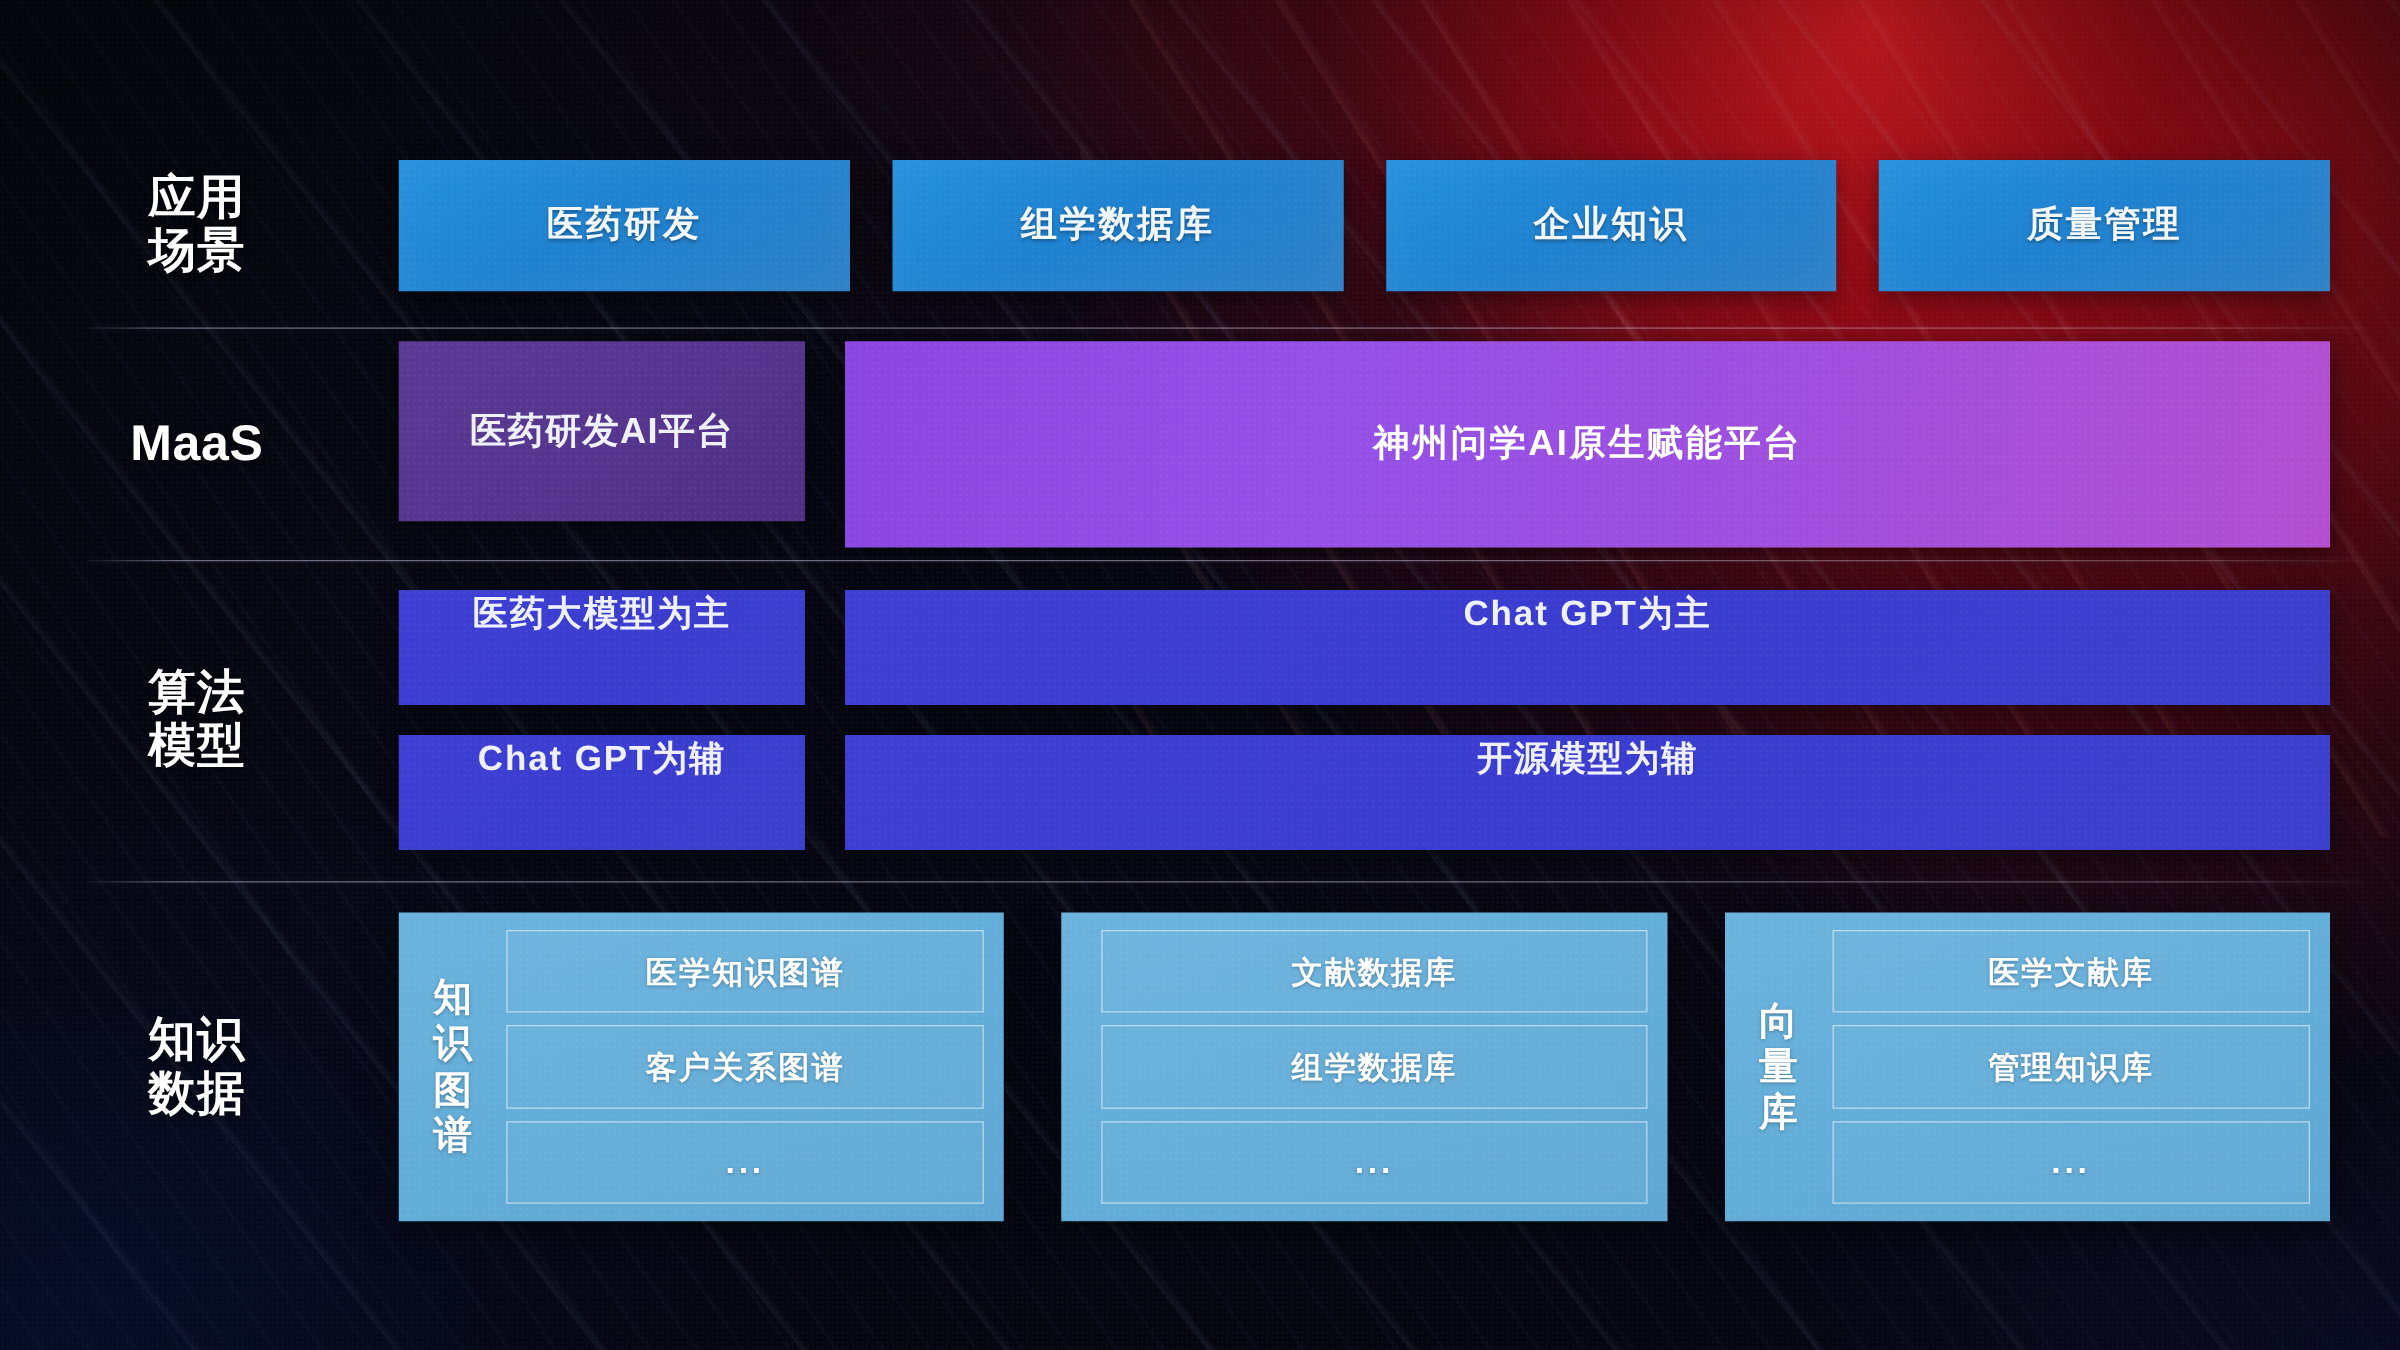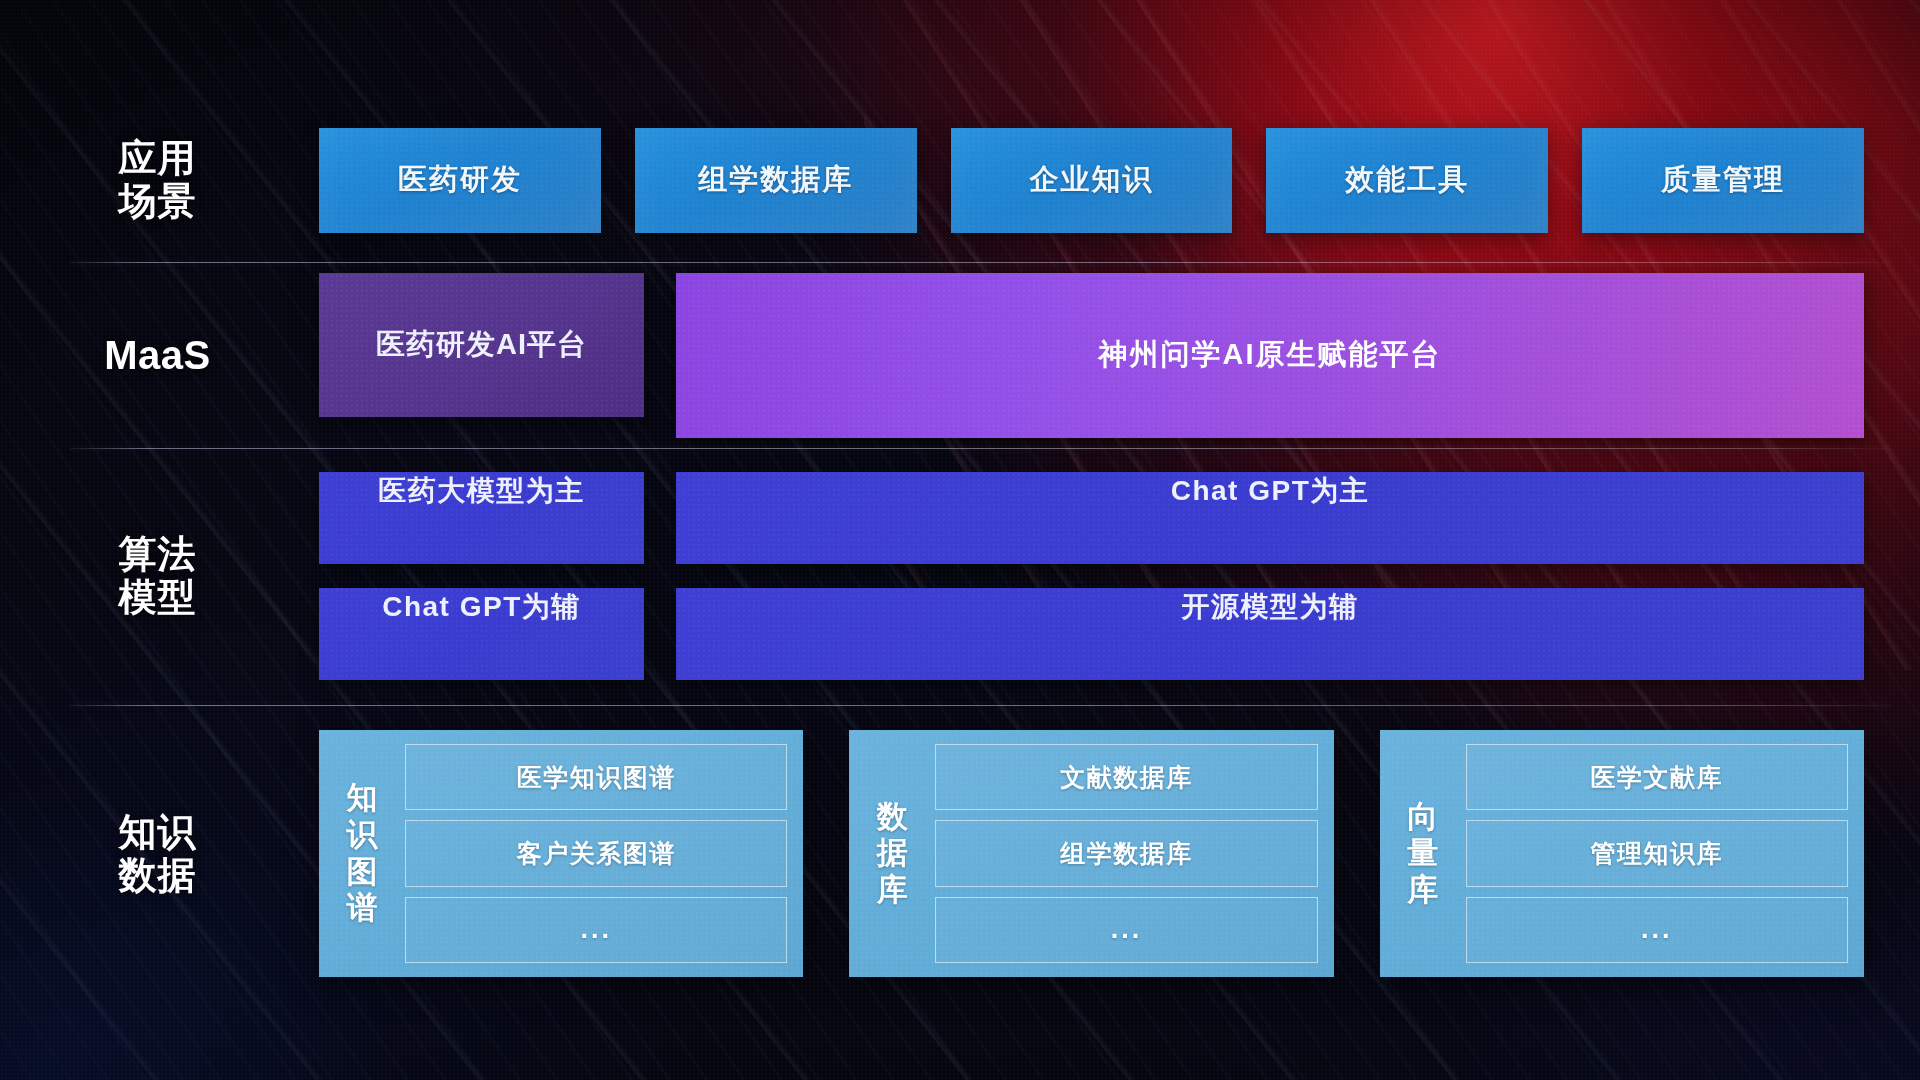--- a/index.html
+++ b/index.html
@@ -246,23 +246,20 @@
         <div class="app-card" style="flex:1 1 0;">
           <span>医药研发</span>
         </div>
         <div class="app-card" style="flex:1 1 0;">
           <span>组学数据库</span>
         </div>
         <div class="app-card" style="flex:1 1 0;">
           <span>企业知识</span>
         </div>
         <div class="app-card" style="flex:1 1 0;">
-          <span>效能工具</span>
-        </div>
-        <div class="app-card" style="flex:1 1 0;">
           <span>质量管理</span>
         </div>
       </div>
     </div>
 
     <div class="divider" style="top:262px;"></div>
 
     <div class="row" style="left:70px; top:290px; width:1822px; height:130px;">
       <div class="row-label label-en">MaaS</div>
       <div class="row-body" style="gap:32px; padding-left:74px; padding-right:28px;">
@@ -310,21 +307,20 @@
         <div class="kd-panel" style="flex:1 1 0;">
           <div class="kd-title">知识图谱</div>
           <div class="kd-items">
             <div class="kd-item">医学知识图谱</div>
             <div class="kd-item">客户关系图谱</div>
             <div class="kd-item dots">...</div>
           </div>
         </div>
 
         <div class="kd-panel" style="flex:1 1 0;">
-          <div class="kd-title">数据库</div>
           <div class="kd-items">
             <div class="kd-item">文献数据库</div>
             <div class="kd-item">组学数据库</div>
             <div class="kd-item dots">...</div>
           </div>
         </div>
 
         <div class="kd-panel" style="flex:1 1 0;">
           <div class="kd-title">向量库</div>
           <div class="kd-items">

